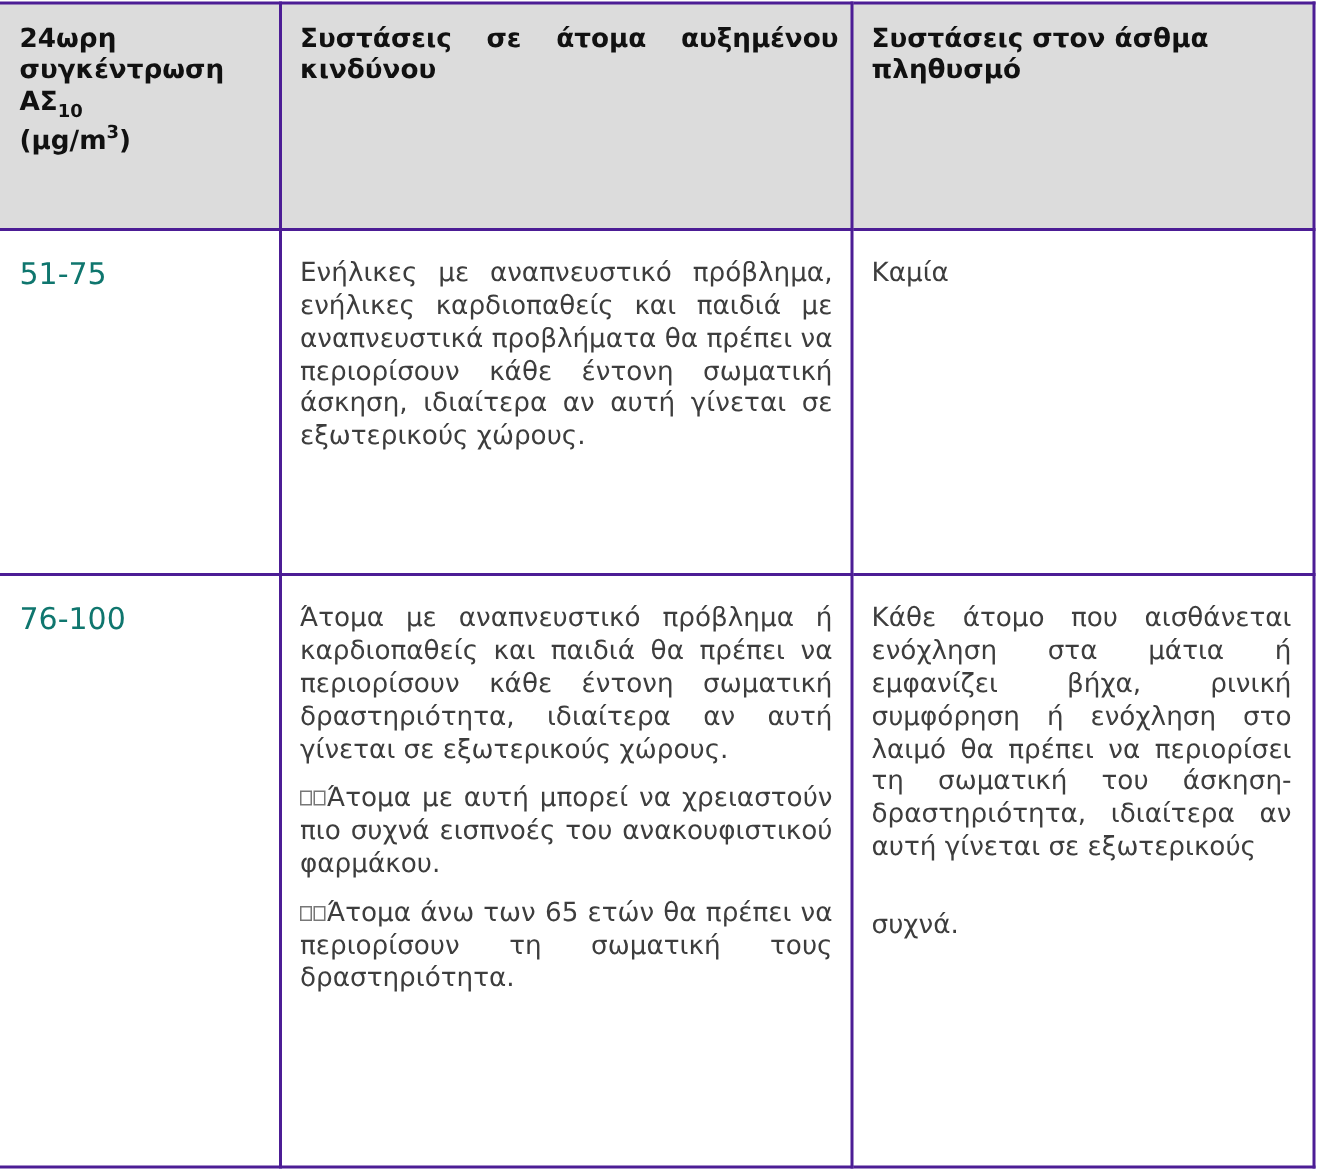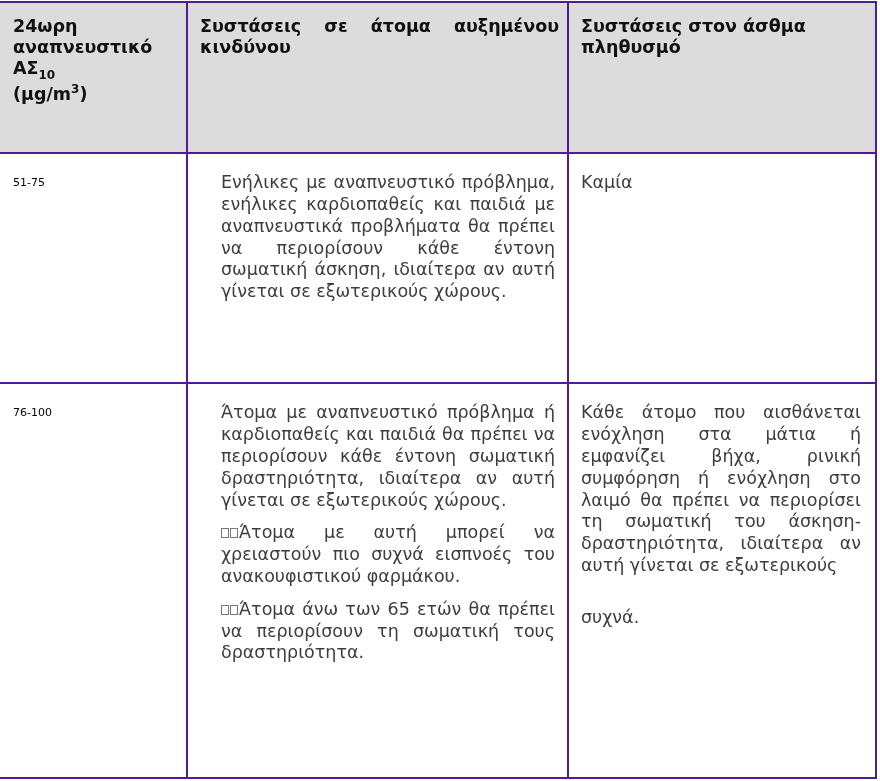--- a/index.html
+++ b/index.html
@@ -52,56 +52,56 @@
     .hline { display: block; }
     .units { display: block; margin-top: 5px; }
     sub { font-size: 12px; vertical-align: -5px; line-height: 0; }
     sup { font-size: 12px; vertical-align: 7px; line-height: 0; }
     .body-cell {
       font-size: 17.5px;
       line-height: 21.8px;
       color: #3d3d3d;
       padding: 18px 12px 0 14px;
     }
-    .body-cell.c2 { padding: 18px 12px 0 12px; margin-left: 21px; }
+    .body-cell.c2 { padding: 18px 12px 0 12px; }
     .body-cell.c3 { padding: 18px 14px 0 12px; }
     .row1 td { height: 228px; }
     .row2 td { height: 392px; }
     .para { margin: 0; }
     .para + .para { margin-top: 11px; }
     .bullet-marker {
       display: inline-block;
       width: 8px;
       height: 10px;
       border: 1px solid #777;
       margin-right: 1px;
       vertical-align: 0px;
       box-sizing: border-box;
     }
     .range {
-      font-size: 11px;
-      color: #000000;
+      font-size: 20px;
+      color: #0f766e;
     }
     .gap-para { margin-top: 30px !important; }
   </style>
 </head>
 <body>
 
 <table class="tbl">
   <colgroup>
     <col class="col1">
     <col class="col2">
     <col class="col3">
   </colgroup>
   <tbody>
       <tr>
     <th>
       <div class="hcell c1">
         <span class="hline">24ωρη</span>
-        <span class="hline">αναπνευστικό</span>
+        <span class="hline">συγκέντρωση</span>
         <span class="hline"><span>ΑΣ</span><sub>10</sub></span>
         <span class="units"><span>(μg/m</span><sup>3</sup><span>)</span></span>
       </div>
     </th>
     <th>
       <div class="hcell c2 justify">Συστάσεις σε άτομα αυξημένου κινδύνου</div>
     </th>
     <th>
       <div class="hcell c3">Συστάσεις στον άσθμα πληθυσμό</div>
     </th>

